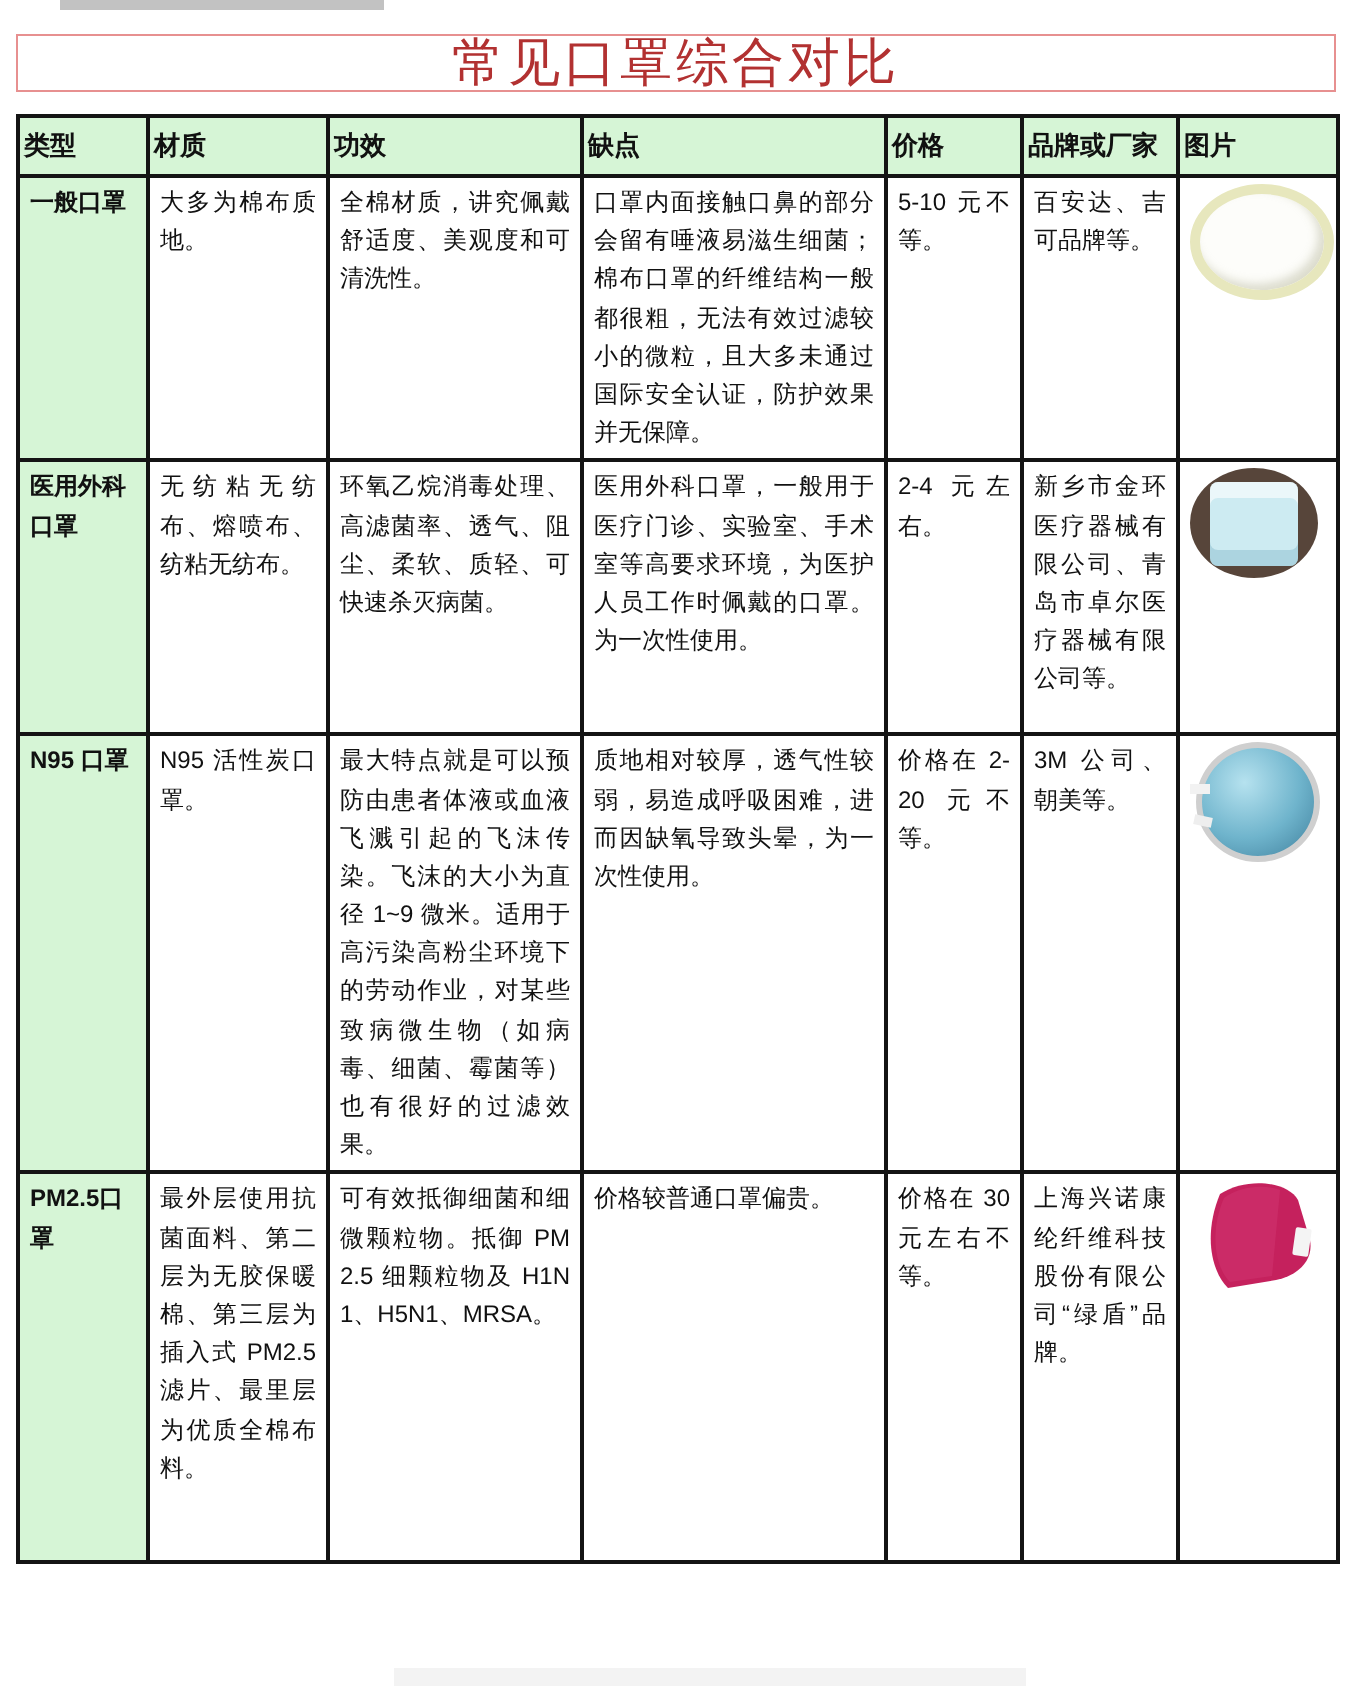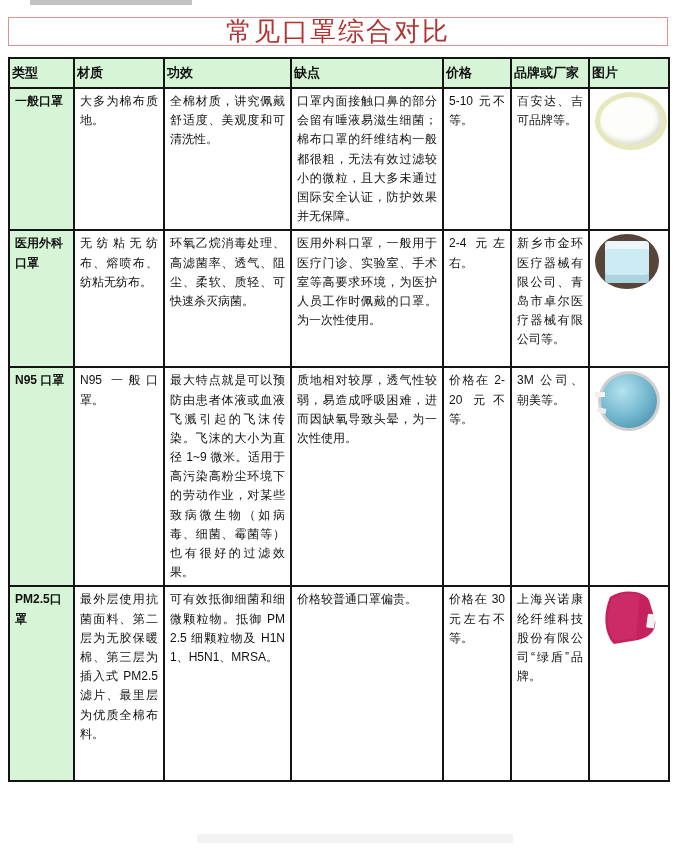--- a/index.html
+++ b/index.html
@@ -101,21 +101,21 @@
         <td class="cell-image">
           <span class="photo img-surgical">
               <span class="img-surgical-inner"></span>
             </span>
         </td>
       </tr>
 
 
       <tr class="r3">
         <td class="cell-type">N95 口罩</td>
-        <td class="cell-body">N95 一般口罩。</td>
+        <td class="cell-body">N95 活性炭口罩。</td>
         <td class="cell-body">最大特点就是可以预防由患者体液或血液飞溅引起的飞沫传染。飞沫的大小为直径 1~9 微米。适用于高污染高粉尘环境下的劳动作业，对某些致病微生物（如病毒、细菌、霉菌等）也有很好的过滤效果。</td>
         <td class="cell-body">质地相对较厚，透气性较弱，易造成呼吸困难，进而因缺氧导致头晕，为一次性使用。</td>
         <td class="cell-body">价格在 2-20 元不等。</td>
         <td class="cell-body">3M 公司、朝美等。</td>
         <td class="cell-image">
           <span class="photo img-n95"></span>
         </td>
       </tr>
 
       <tr class="r4">

